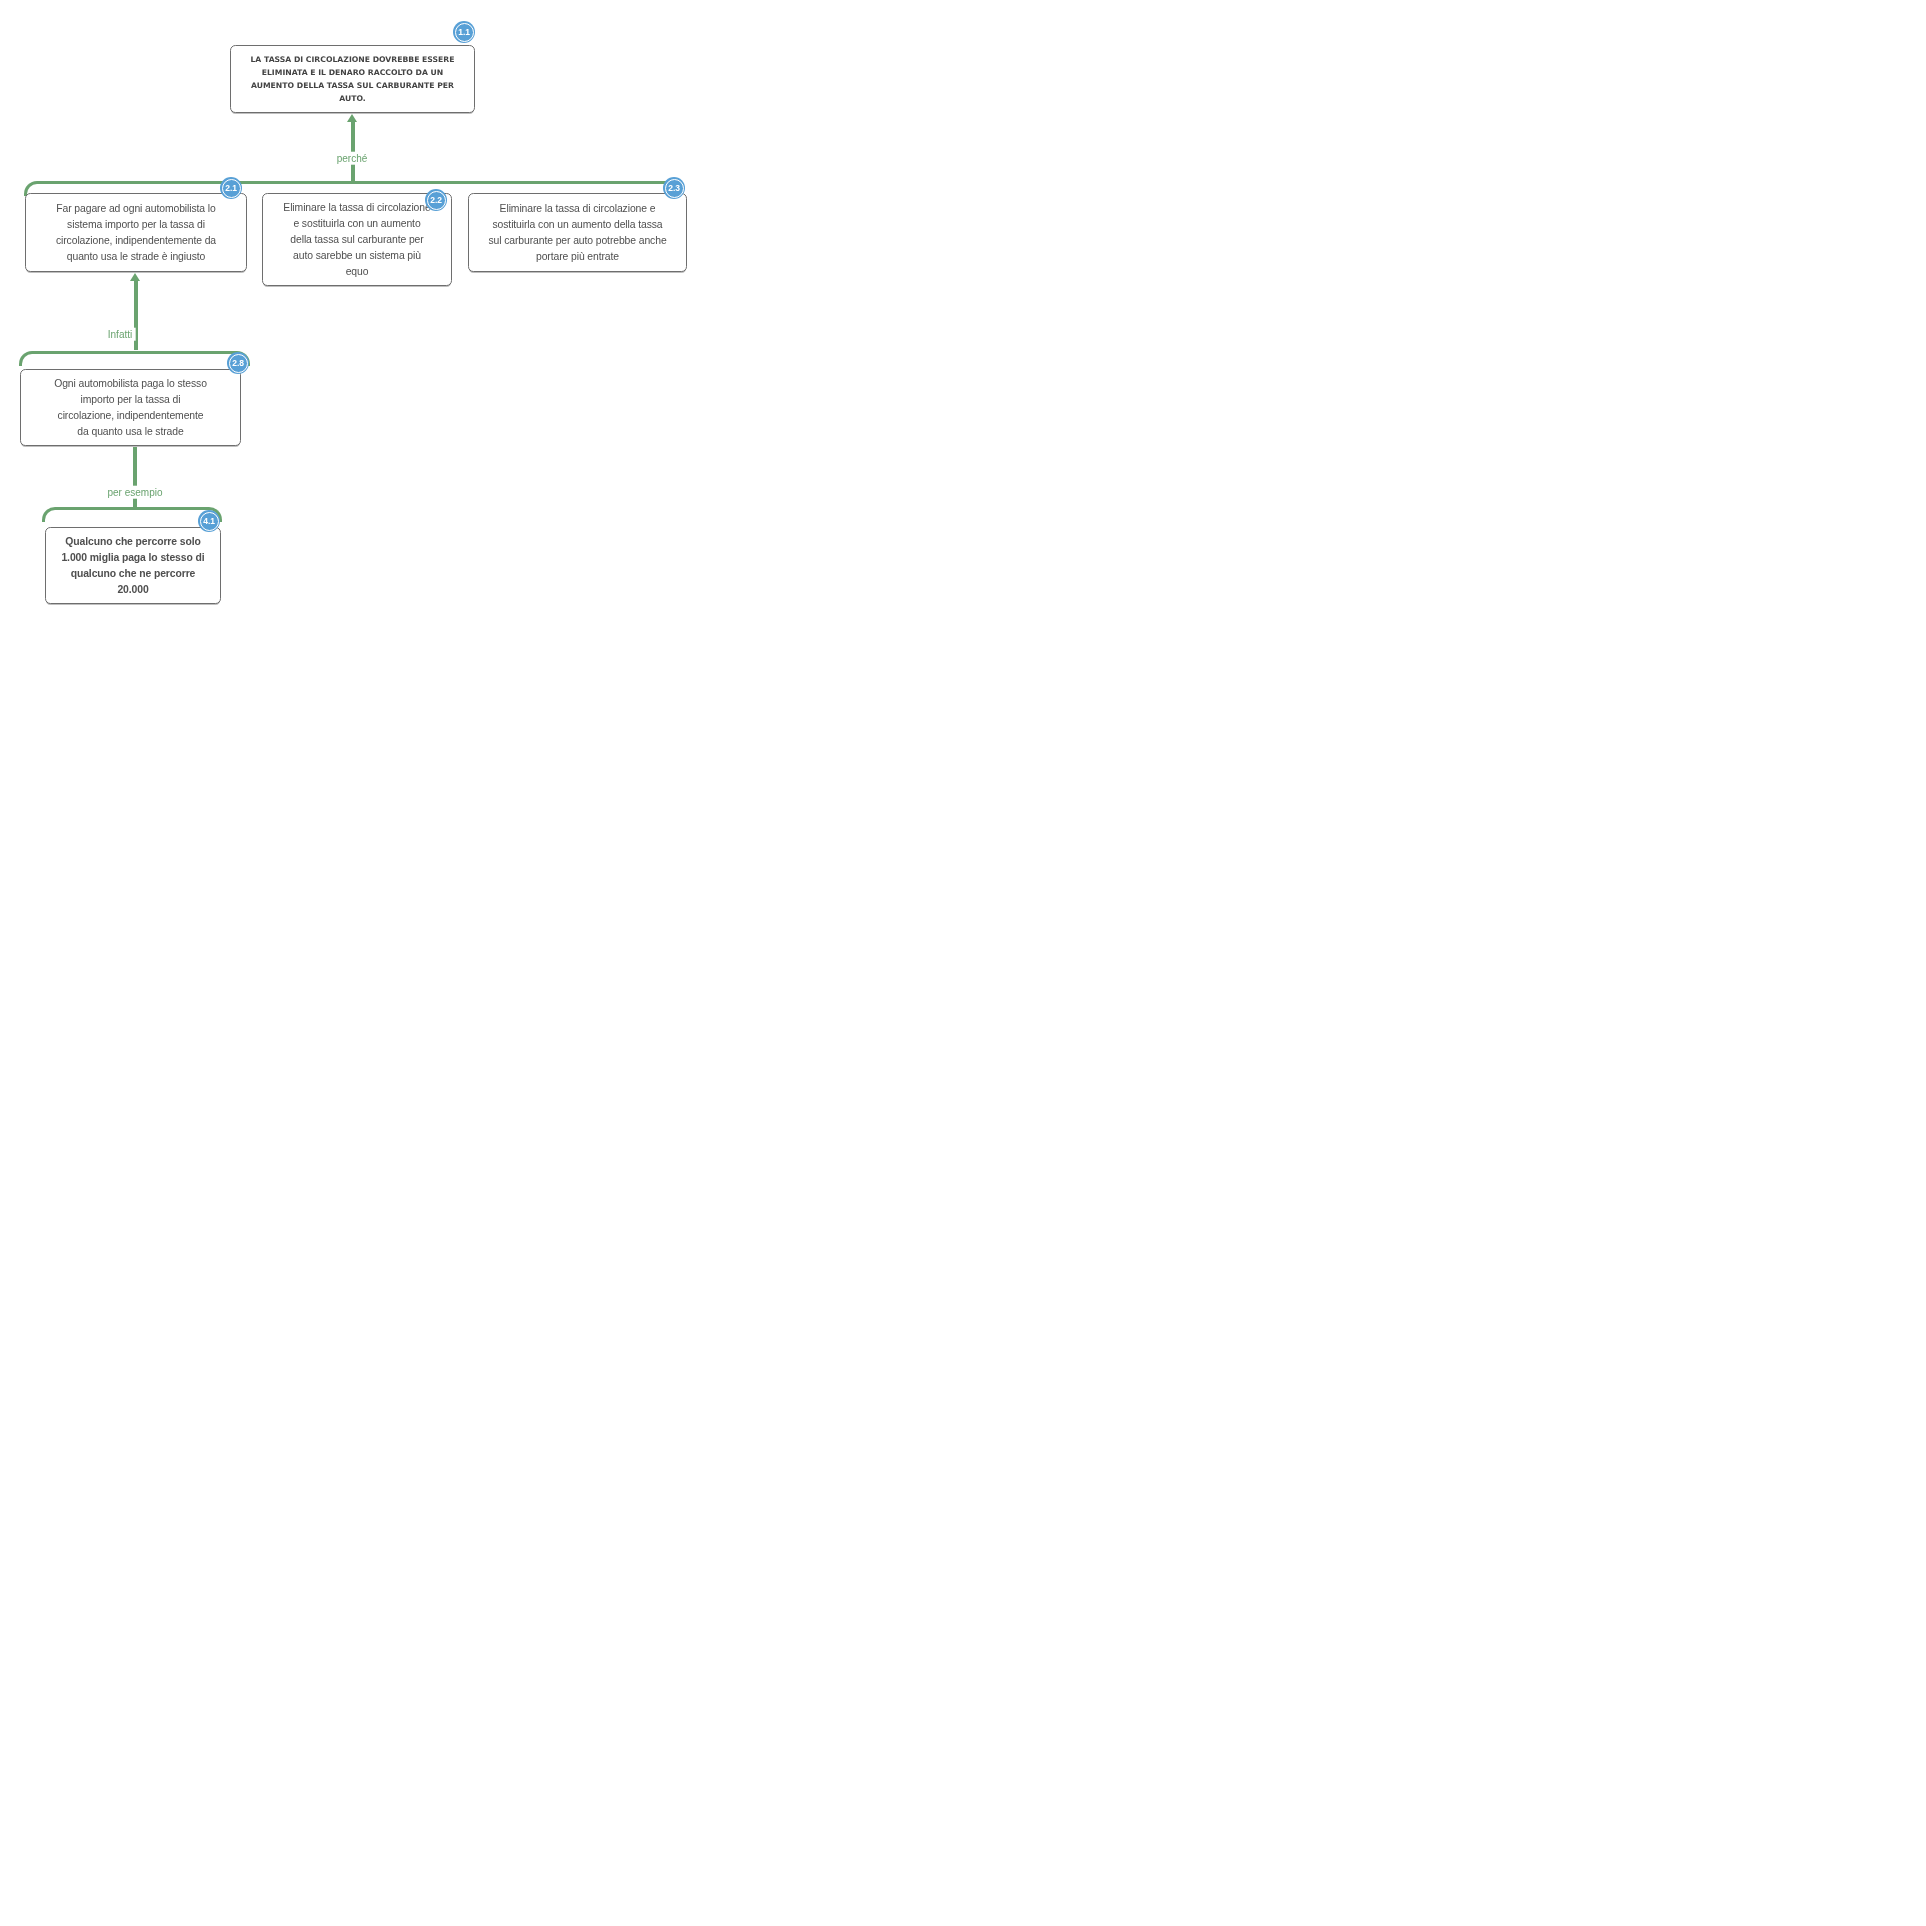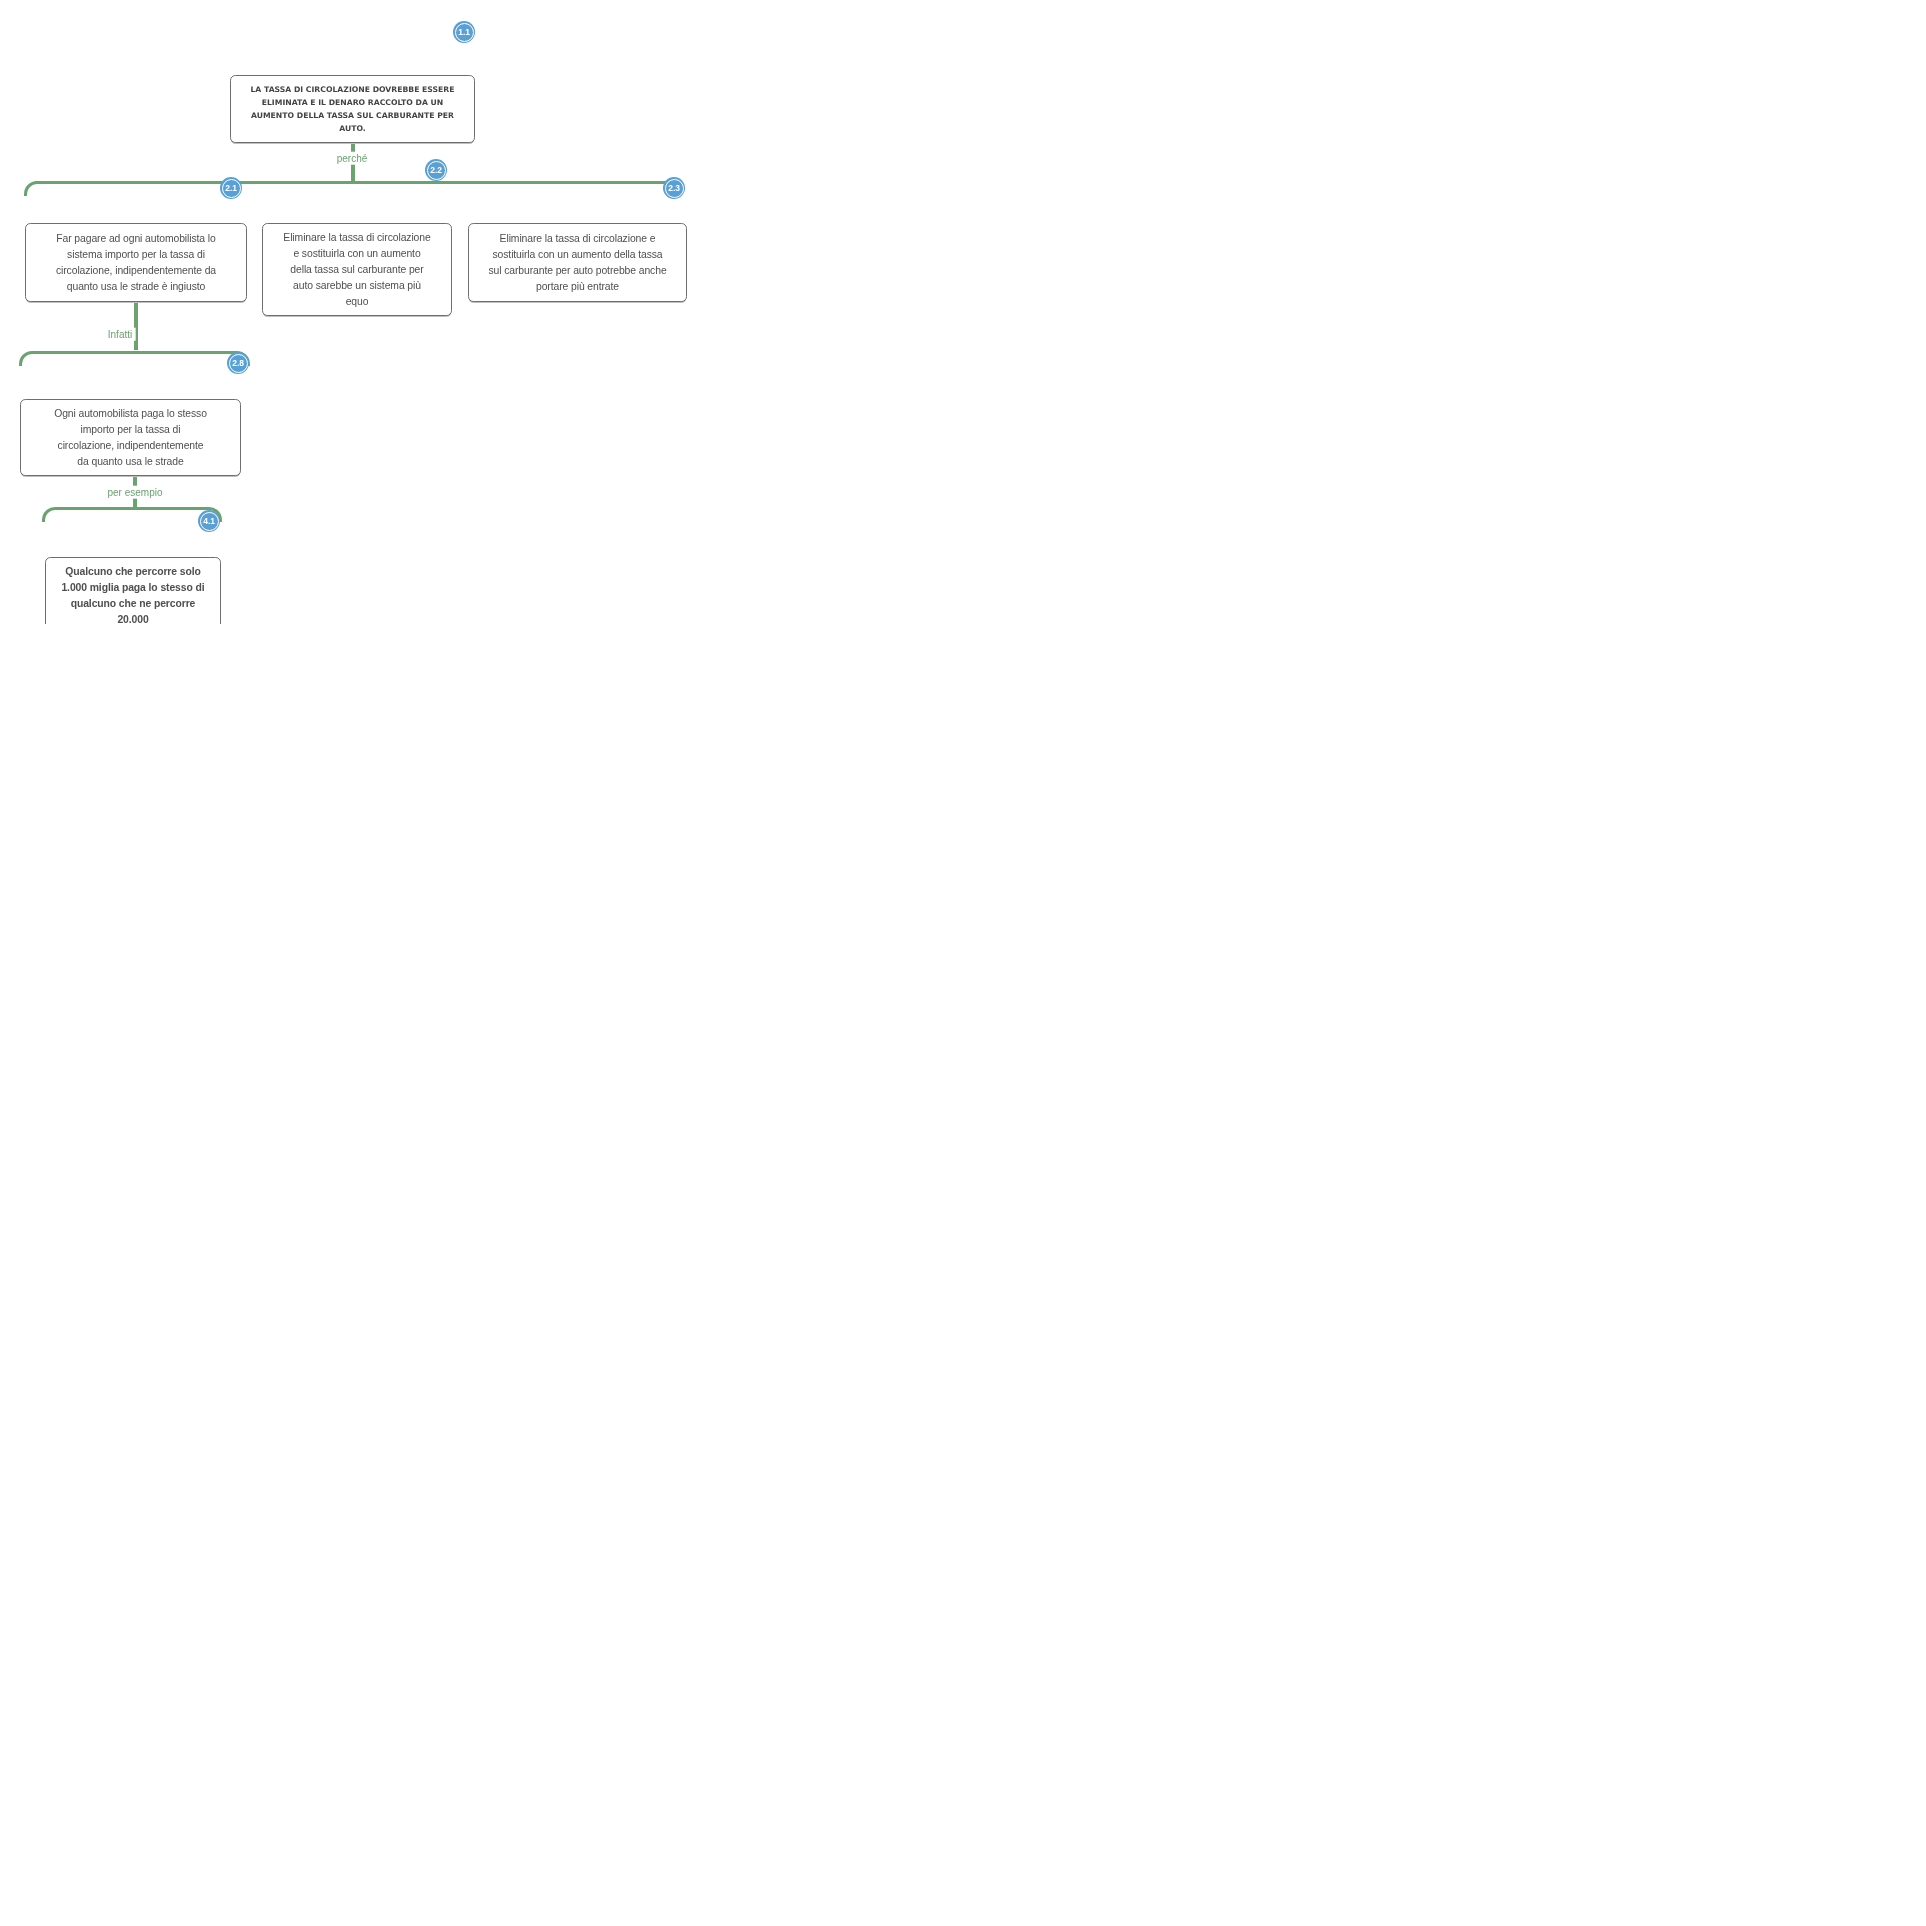--- a/index.html
+++ b/index.html
@@ -21,21 +21,20 @@
     position:absolute;
     box-sizing:border-box;
     background:#fff;
     border:1.2px solid var(--border);
     border-radius:5.4px;
     box-shadow:0 1.9px 0 -0.8px #bfbfbf;
     display:flex;align-items:center;justify-content:center;
     text-align:center;
     color:var(--text);
     z-index:2;
-    margin-top:30px;
   }
   .node .txt{width:100%;}
   .node-root{
     left:230px;top:45px;width:245px;height:68px;
     padding:3.1px 13px;
     font-family:"DejaVu Sans", sans-serif;
     font-weight:bold;
     text-transform:uppercase;
     font-size:7.7px;line-height:13px;
     color:#434343;
@@ -56,21 +55,21 @@
     color:#fff;font-weight:bold;font-size:8.5px;
     z-index:5;
   }
   .badge::before{
     content:"";position:absolute;top:1.5px;left:1.5px;right:1.5px;bottom:1.5px;
     border:1.2px solid #fff;border-radius:50%;
   }
   .badge span{position:relative;}
   .badge-11{left:453px;top:21px;}
   .badge-21{left:220px;top:177px;}
-  .badge-22{left:425px;top:159px;justify-content:center;}
+  .badge-22{left:425px;top:189px;justify-content:center;}
   .badge-23{left:663px;top:177px;}
   .badge-31{left:227px;top:352px;}
   .badge-41{left:198px;top:510px;}
   
   .bracket{
     position:absolute;
     box-sizing:border-box;
     border-top:3.9px solid var(--green);
     border-left:3.9px solid var(--green);
     border-right:3.9px solid var(--green);

